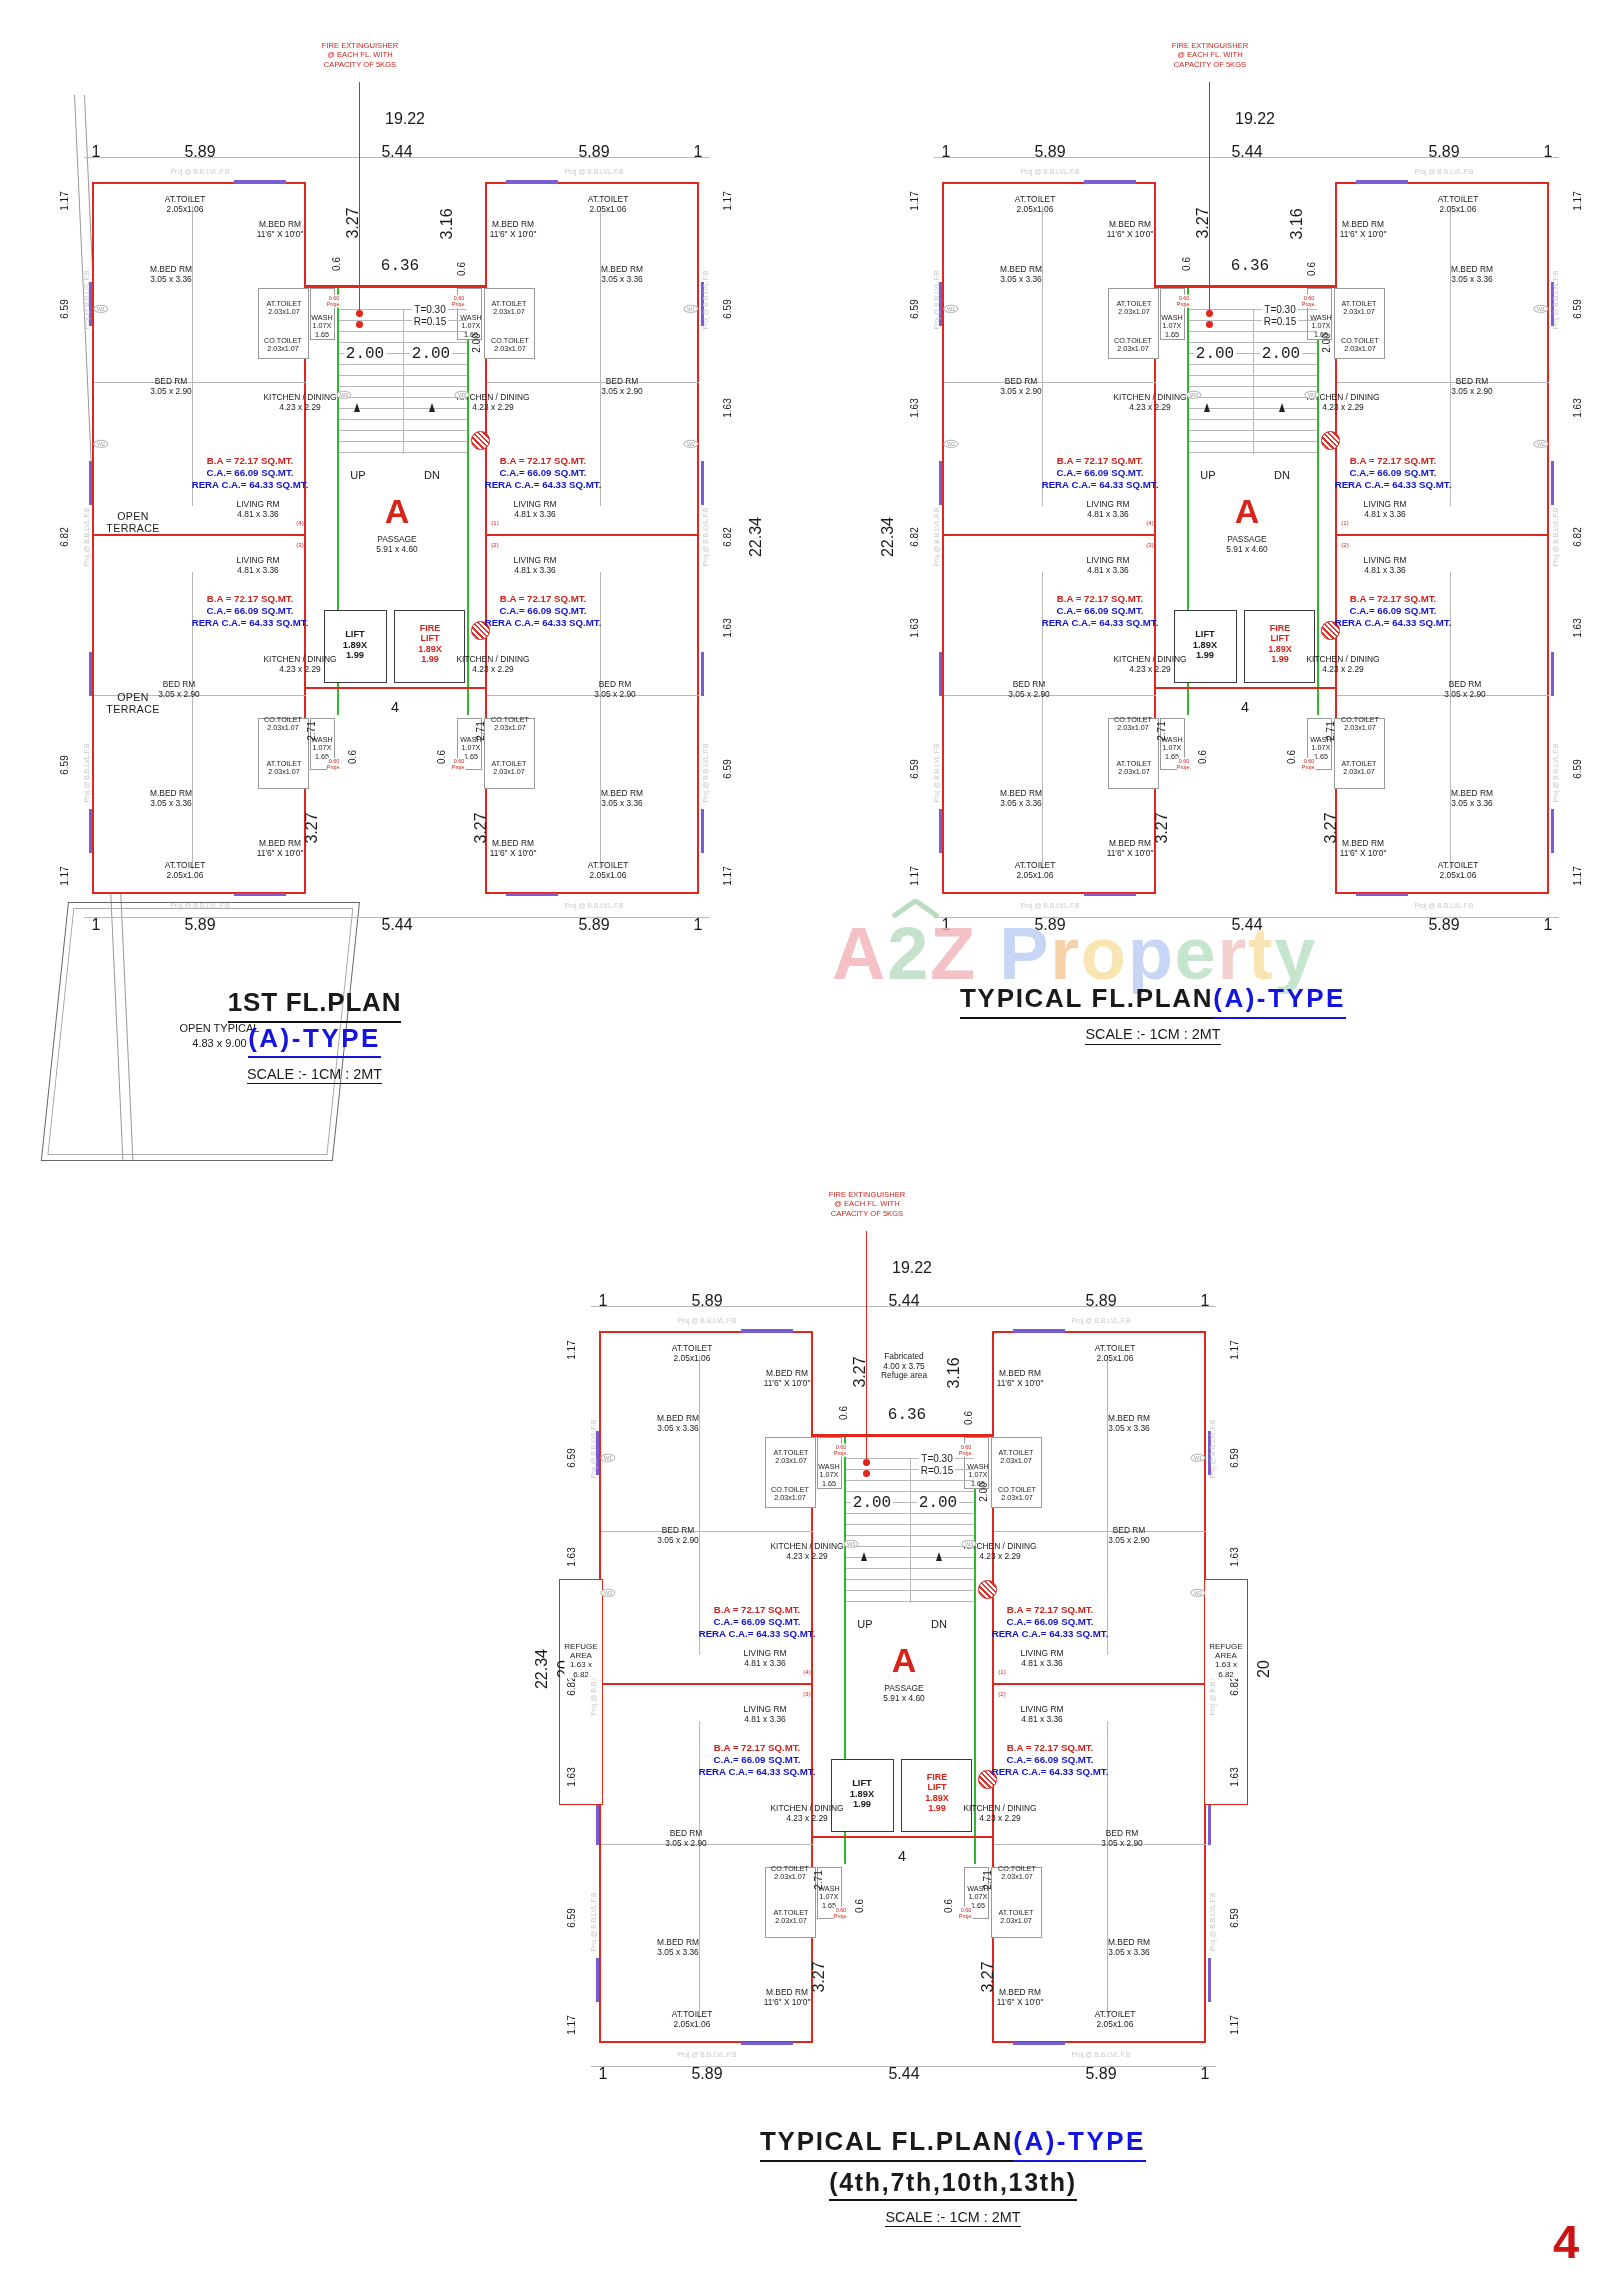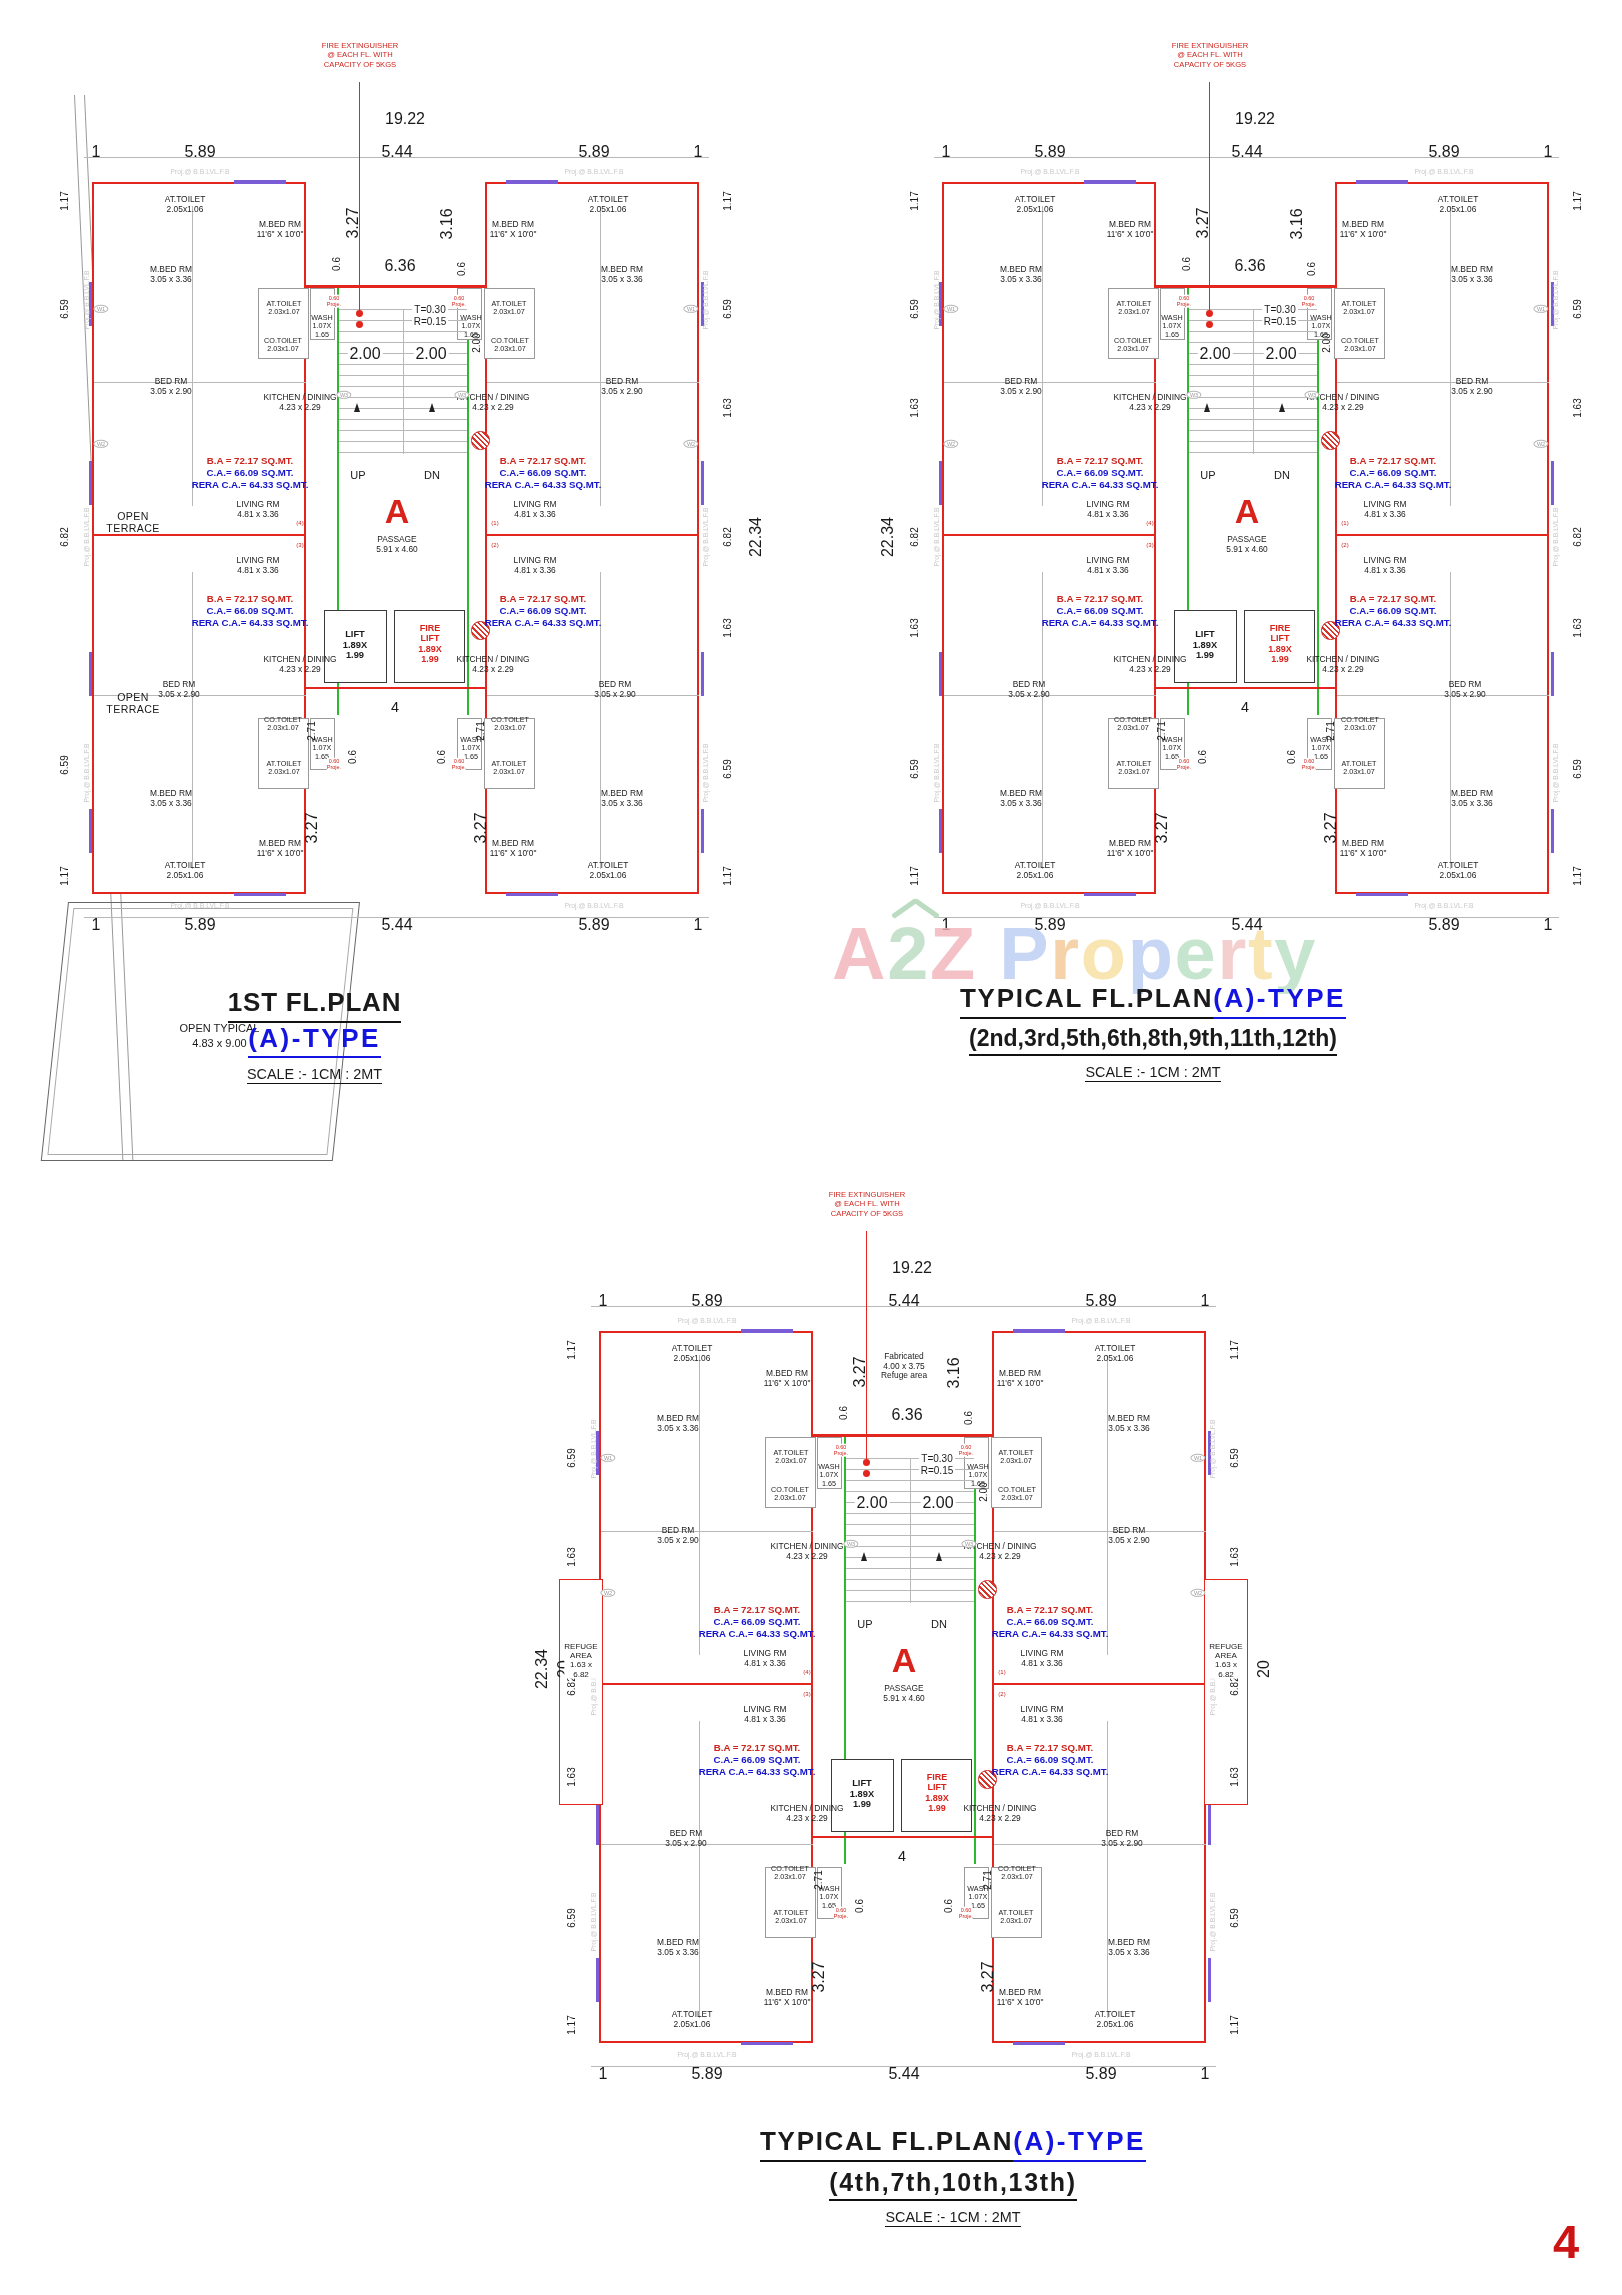--- a/index.html
+++ b/index.html
@@ -19,21 +19,21 @@
   .fcirc{position:absolute;width:18.6px;height:18.6px;border-radius:50%;border:1.3px solid #cc241c;
          background:repeating-linear-gradient(45deg,#d8342b 0 1.7px,#fff 1.7px 3.8px);box-sizing:border-box;}
   .tri{position:absolute;width:0;height:0;border-left:3.4px solid transparent;border-right:3.4px solid transparent;
        border-bottom:9.3px solid #222;}
   .lb{position:absolute;transform:translate(-50%,-50%);text-align:center;line-height:1.15;white-space:nowrap;}
   .rm{font-size:8.4px;}
   .rm2{font-size:10.6px;letter-spacing:0.4px;}
   .rs{font-size:7.2px;}
   .rs2{font-size:8px;background:#fff;}
   .dm{font-size:16px;}
-  .dmw{font-size:16px;background:#fff;padding:0 1.7px;}
+  .dmw{font-size:16px;background:#fff;padding:0 1.7px;font-family:Liberation Mono, monospace;}
   .dsw{font-size:10px;background:#fff;padding:0 1.7px;}
   .d4w{font-size:14.4px;background:#fff;padding:0 2.5px;}
   .dv{font-size:16px;transform:translate(-50%,-50%) rotate(-90deg);}
   .dsv{font-size:10px;transform:translate(-50%,-50%) rotate(-90deg);}
   .gy{font-size:6.8px;color:#c9c9c9;}
   .gyv{font-size:6.8px;color:#c9c9c9;transform:translate(-50%,-50%) rotate(-90deg);}
   .w{font-size:5.5px;color:#9a9a9a;border:0.8px solid #b5b5b5;border-radius:50%;padding:0 2.5px;background:#fff;}
   .A{font-size:34px;font-weight:bold;color:#d8231b;}
   .up{font-size:11px;}
   .liftL{font-size:9.3px;font-weight:bold;}
@@ -686,21 +686,20 @@
   <div class="title-block" style="left:188px;top:987px;width:253px;">
     <div><span class="t-big">1ST FL.PLAN</span></div>
     <div><span class="t-big t-big-blue">(A)-TYPE</span></div>
     <div><span class="t-scale">SCALE :- 1CM : 2MT</span></div>
   </div>
 
   <div class="title-block" style="left:912px;top:983px;width:482px;">
     <div>
       <span class="t-big" style="letter-spacing:1.7px;">TYPICAL FL.PLAN</span><span class="t-big t-big-blue">(A)-TYPE</span>
     </div>
-    <div><span class="t-floors">(2nd,3rd,5th,6th,8th,9th,11th,12th)</span></div>
     <div><span class="t-scale">SCALE :- 1CM : 2MT</span></div>
   </div>
 
   <div class="title-block" style="left:712px;top:2126px;width:482px;">
     <div>
       <span class="t-big" style="letter-spacing:1.7px;">TYPICAL FL.PLAN</span><span class="t-big t-big-blue">(A)-TYPE</span>
     </div>
     <div><span class="t-floors" style="font-size:25px;letter-spacing:1.7px;">(4th,7th,10th,13th)</span></div>
     <div><span class="t-scale">SCALE :- 1CM : 2MT</span></div>
   </div>

